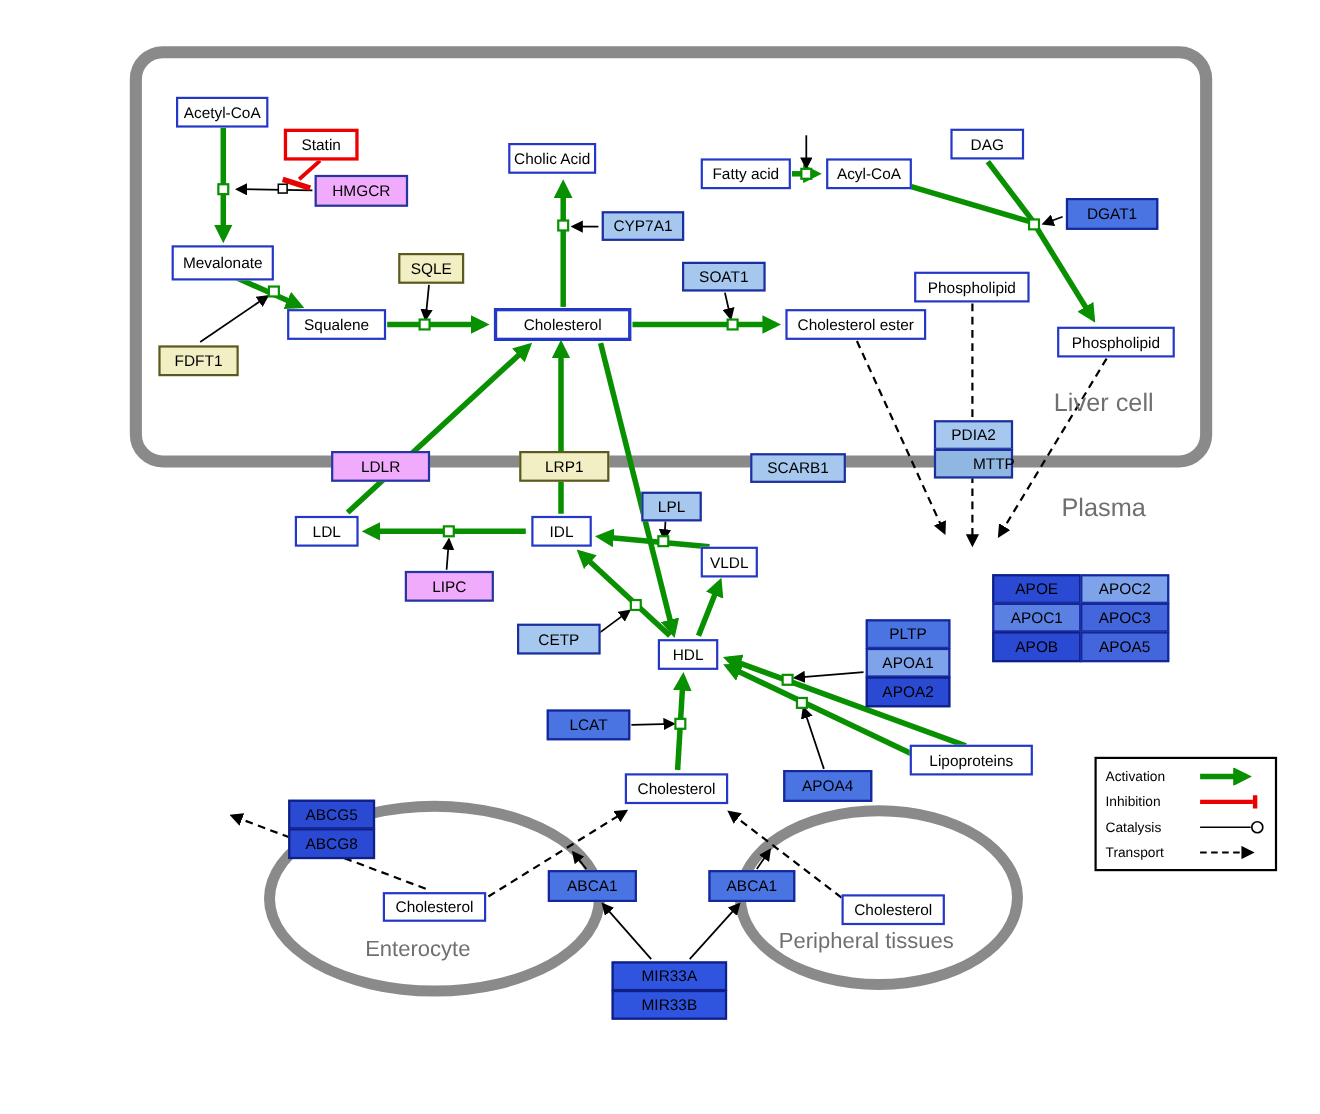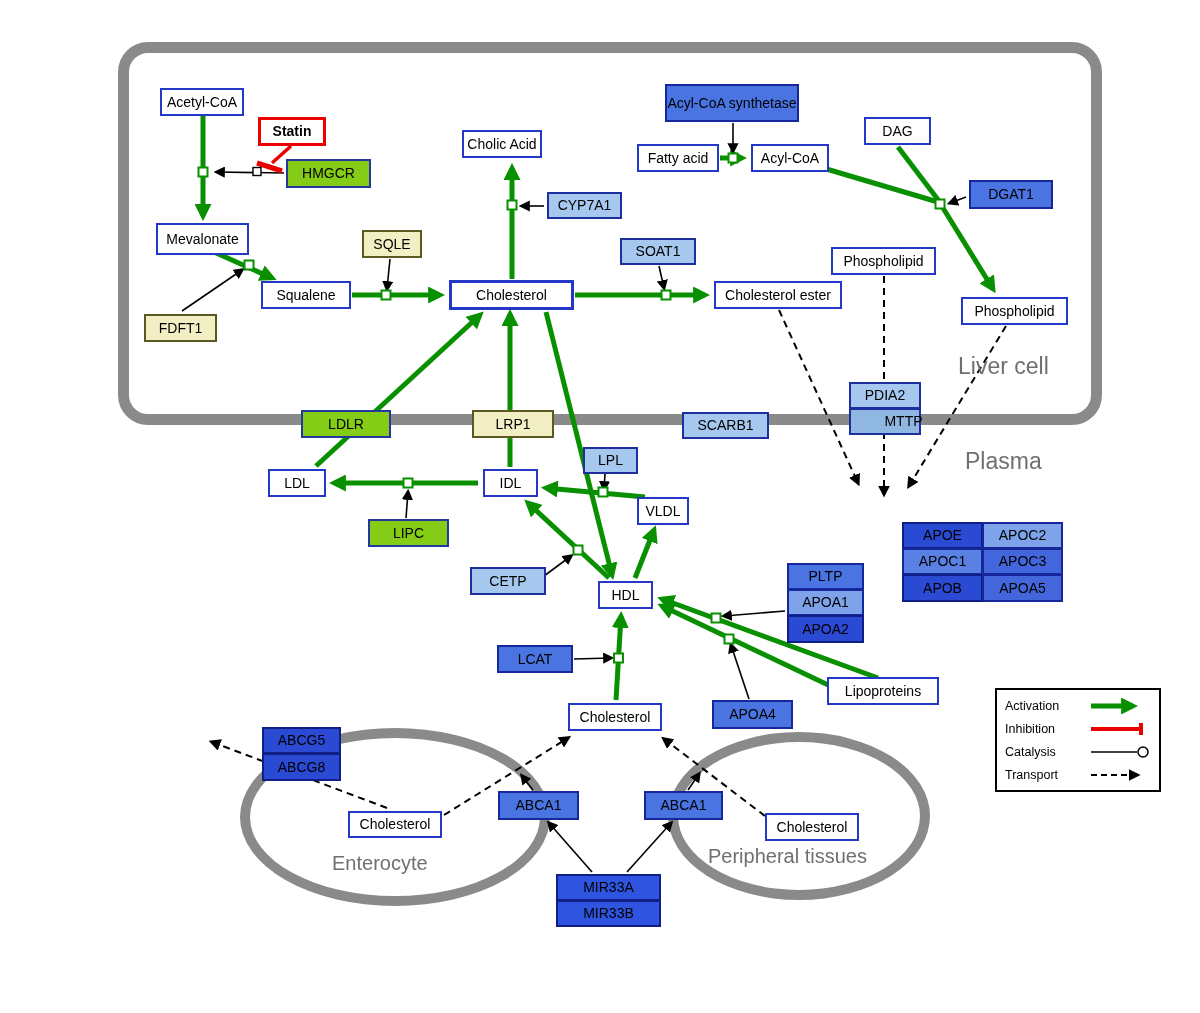--- a/index.html
+++ b/index.html
@@ -11,22 +11,22 @@
   .ellipse { border-radius: 50%; border-width: 10px; }
   .enterocyte-shape { left: 240px; top: 728px; width: 310px; height: 178px; }
   .peripheral-shape { left: 668px; top: 732px; width: 262px; height: 168px; }
 
   #edges { position: absolute; left: 0; top: 0; z-index: 2; }
 
   .node { position: absolute; z-index: 3; display: flex; align-items: center; justify-content: center;
           text-align: center; font-size: 14px; line-height: 1.05; color: #000;
           background: #fff; border: 2px solid #2438c8; }
   .thick { border-width: 3px; }
-  .red   { border-color: #ee0000; border-width: 3px; font-weight: bold; }
-  .yellow{ background: #84cc16; border-color: #23379f; }
+  .red   { border-color: #ee0000; border-width: 3px; }
+  .yellow{ background: #f0abfc; border-color: #23379f; }
   .pale  { background: #f2efc4; border-color: #5a5a20; }
   .b-light { background: #a6c8ee; border-color: #1d2f9e; }
   .b-light2{ background: #90b6e2; border-color: #1d2f9e; padding-left: 37px; }
   .b-mid   { background: #4a74e2; border-color: #16279b; }
   .b-mid2  { background: #7fa3ea; border-color: #16279b; }
   .b-mid3  { background: #5b80e4; border-color: #16279b; }
   .b-mid4  { background: #4466dc; border-color: #16279b; }
   .b-dark  { background: #2b4ad4; border-color: #101f86; }
   .b-blue  { background: #2f55e0; border-color: #101f86; }
 
@@ -141,21 +141,20 @@
   <div class="node yellow" style="left:286px;top:159px;width:85px;height:29px">HMGCR</div>
   <div class="node" style="left:156px;top:223px;width:93px;height:32px">Mevalonate</div>
   <div class="node pale" style="left:144px;top:314px;width:73px;height:28px">FDFT1</div>
   <div class="node" style="left:261px;top:281px;width:90px;height:28px">Squalene</div>
   <div class="node pale" style="left:362px;top:230px;width:60px;height:28px">SQLE</div>
   <div class="node thick" style="left:449px;top:280px;width:125px;height:30px">Cholesterol</div>
   <div class="node" style="left:462px;top:130px;width:80px;height:28px">Cholic Acid</div>
   <div class="node b-light" style="left:547px;top:192px;width:75px;height:27px">CYP7A1</div>
   <div class="node b-light" style="left:620px;top:238px;width:76px;height:27px">SOAT1</div>
   <div class="node" style="left:714px;top:281px;width:128px;height:28px">Cholesterol ester</div>
-  <div class="node b-mid" style="left:665px;top:84px;width:134px;height:38px">Acyl-CoA synthetase</div>
   <div class="node" style="left:637px;top:144px;width:82px;height:28px">Fatty acid</div>
   <div class="node" style="left:751px;top:144px;width:78px;height:28px">Acyl-CoA</div>
   <div class="node" style="left:864px;top:117px;width:67px;height:28px">DAG</div>
   <div class="node b-mid" style="left:969px;top:180px;width:84px;height:29px">DGAT1</div>
   <div class="node" style="left:831px;top:247px;width:105px;height:28px">Phospholipid</div>
   <div class="node" style="left:961px;top:297px;width:107px;height:28px">Phospholipid</div>
 
   <div class="node yellow" style="left:301px;top:410px;width:90px;height:28px">LDLR</div>
   <div class="node pale" style="left:472px;top:410px;width:82px;height:28px">LRP1</div>
   <div class="node b-light" style="left:682px;top:412px;width:87px;height:27px">SCARB1</div>

